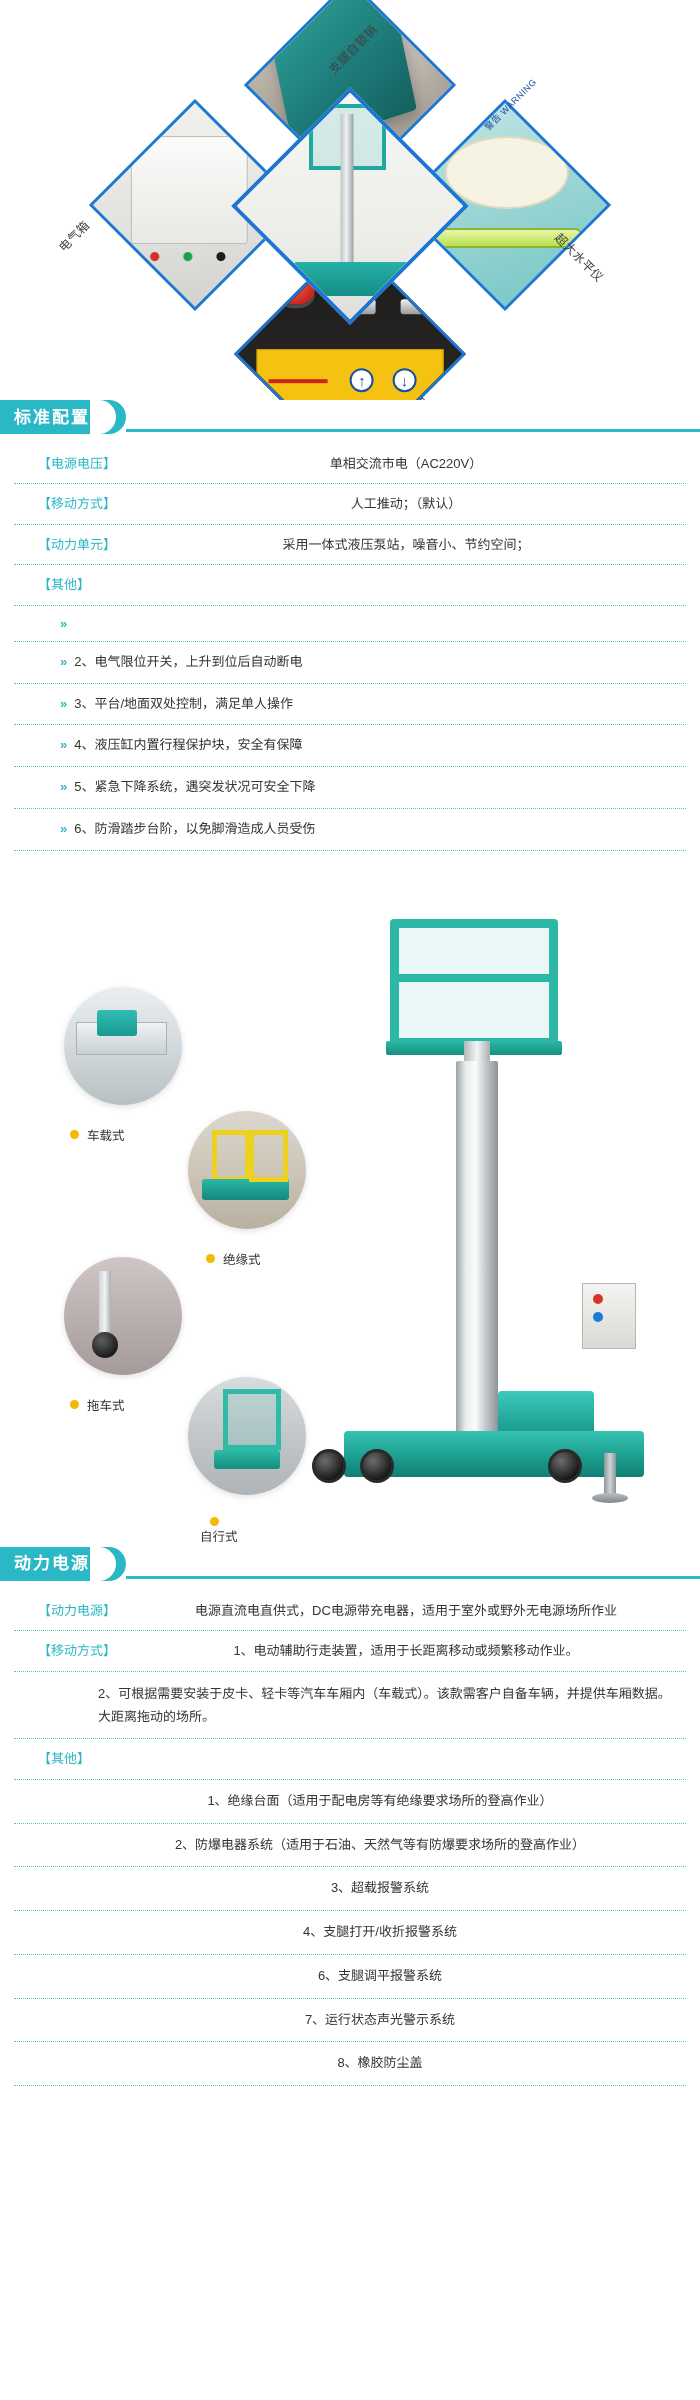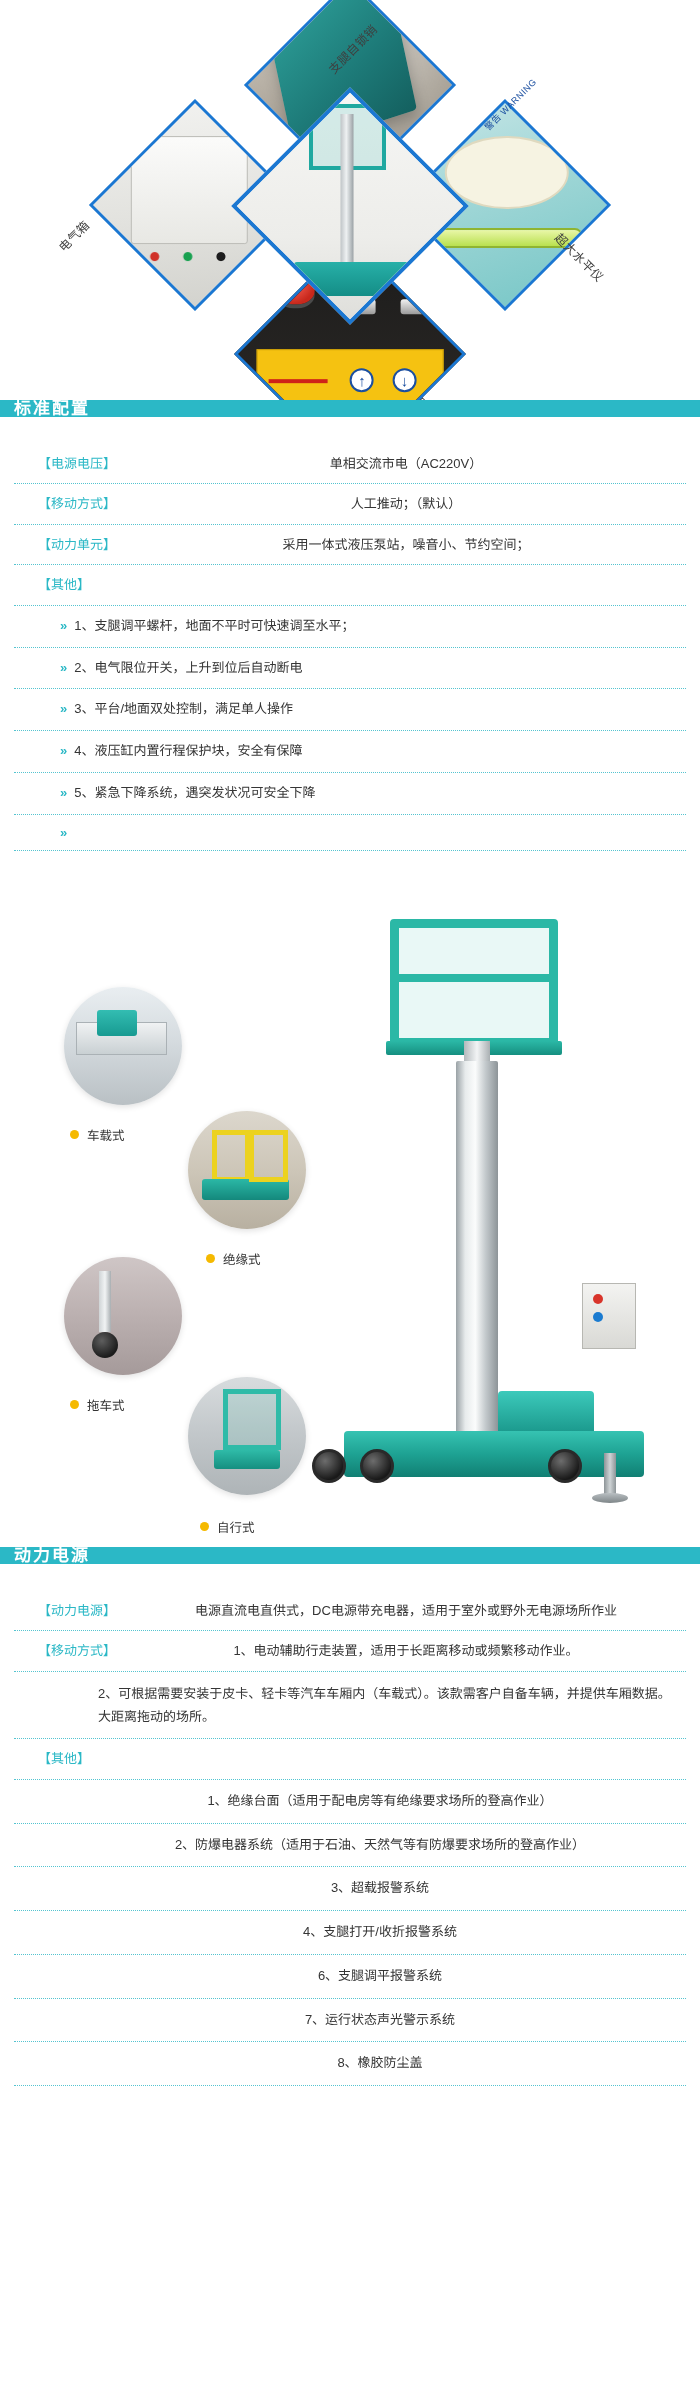--- a/index.html
+++ b/index.html
@@ -195,21 +195,20 @@
   .lbl-ctrlbox   { left: 388px; top: 360px; transform: rotate(45deg); }
   .lbl-warn      { left: 486px; top: 122px; transform: rotate(-45deg); font-size:9px; color:#1b4fa0; }
 
   
   .section-banner {
     position: relative;
     height: 34px;
     margin: 0 0 6px 0;
     display: flex;
     align-items: stretch;
-    flex-direction: column;
   }
   .banner-tab {
     background: #2bb8c6;
     color: #ffffff;
     font-size: 17px;
     font-weight: bold;
     letter-spacing: 2px;
     padding: 0 18px 0 14px;
     display: flex;
     align-items: center;
@@ -323,21 +322,21 @@
     flex: 0 0 auto;
   }
 
   .t1 { left: 64px;  top: 130px; }
   .l1 { left: 70px;  top: 268px; }
   .t2 { left: 188px; top: 254px; }
   .l2 { left: 206px; top: 392px; }
   .t3 { left: 64px;  top: 400px; }
   .l3 { left: 70px;  top: 538px; }
   .t4 { left: 188px; top: 520px; }
-  .l4 { left: 200px; top: 660px; }
+  .l4 { left: 200px; top: 660px; flex-direction: column; }
 
   .ph-truck {
     background: linear-gradient(180deg,#e9eef1 0%,#d4dade 48%,#b9c0c4 100%);
   }
   .ph-truck::before {
     content:""; position:absolute; left:10%; top:30%;
     width:76%; height:26%;
     background: linear-gradient(#f0f2f3,#c9d0d3);
     border:1px solid #aab1b5;
   }
@@ -550,40 +549,40 @@
     <span class="spec-key">【动力单元】</span>
     <span class="spec-val">采用一体式液压泵站，噪音小、节约空间；</span>
   </div>
 
   <div class="spec-row">
     <span class="spec-key">【其他】</span>
   </div>
 
   <div class="bullet-row">
     <span class="chev">»</span>
-    <span class="bullet-text">1、支腿调平螺杆，地面不平时可快速调至水平；</span>
   </div>
   <div class="bullet-row">
     <span class="chev">»</span>
     <span class="bullet-text">2、电气限位开关，上升到位后自动断电</span>
   </div>
   <div class="bullet-row">
     <span class="chev">»</span>
     <span class="bullet-text">3、平台/地面双处控制，满足单人操作</span>
   </div>
   <div class="bullet-row">
     <span class="chev">»</span>
     <span class="bullet-text">4、液压缸内置行程保护块，安全有保障</span>
   </div>
   <div class="bullet-row">
     <span class="chev">»</span>
     <span class="bullet-text">5、紧急下降系统，遇突发状况可安全下降</span>
   </div>
   <div class="bullet-row">
     <span class="chev">»</span>
+    <span class="bullet-text">6、防滑踏步台阶，以免脚滑造成人员受伤</span>
   </div>
 </div>
 
 <div class="gallery">
 
   <div class="thumb t1">
     <div class="inner ph-truck"></div>
   </div>
   <div class="thumb-label l1">
     <span class="dot"></span>

